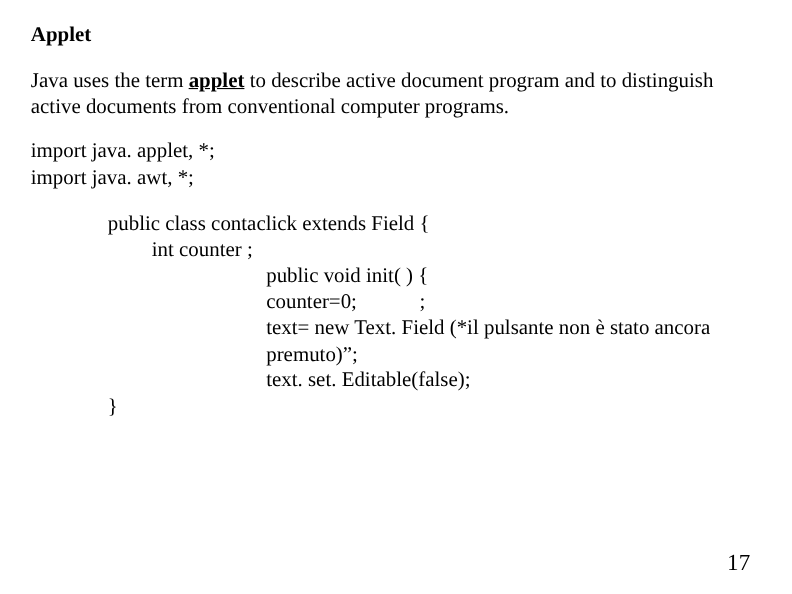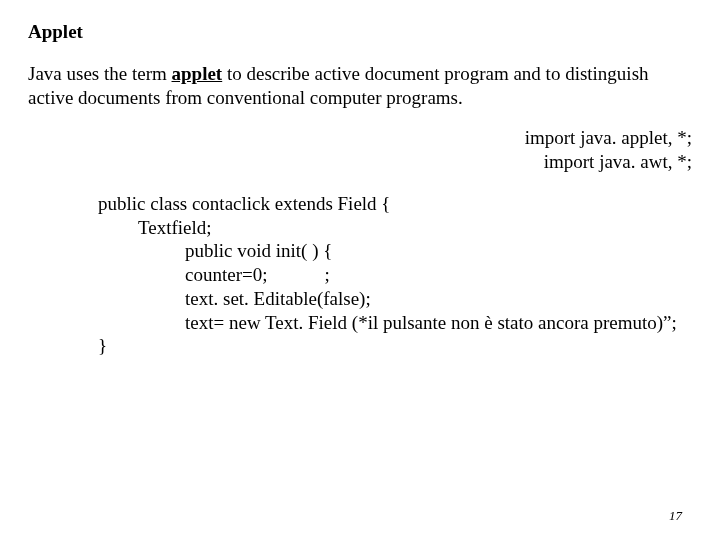--- a/index.html
+++ b/index.html
@@ -24,41 +24,39 @@
     margin-bottom: 18px;
   }
   .para {
     margin-bottom: 17px;
   }
   .ex {
     margin-bottom: 18px;
   }
   .imports {
     margin-bottom: 18px;
-    text-align: right;
   }
   .underline {
     text-decoration: underline;
     font-weight: bold;
   }
   .code-block {
     margin-left: 70px;
   }
   .code-inner {
     margin-left: 40px;
   }
   .code-inner3 {
-    margin-left: 47px;
+    margin-left: 104px;
   }
   .page-num {
     position: absolute;
     right: 38px;
     bottom: 16px;
-    font-size: 13px;
-    font-style: italic;
+    font-size: 21px;
   }
   .pre {
     white-space: pre;
   }
 </style>
 </head>
 <body>
 
 <div class="page">
 
@@ -71,25 +69,25 @@
 
 
   <div class="imports">
     <div>import java. applet, *;</div>
     <div>import java. awt, *;</div>
   </div>
 
   <div class="code-block">
     <div>public class contaclick extends Field {</div>
     <div class="code-inner">
-      <div>Textfield;</div>
+      <div>int counter ;</div>
       <div class="code-inner3">
         <div>public void init( ) {</div>
         <div class="pre">counter=0;            ;</div>
+        <div>text= new Text. Field (*il pulsante non è stato ancora premuto)”;</div>
         <div>text. set. Editable(false);</div>
-        <div>text= new Text. Field (*il pulsante non è stato ancora premuto)”;</div>
       </div>
     </div>
     <div>}</div>
   </div>
 
   <div class="page-num">17</div>
 </div>
 
 </body></html>

